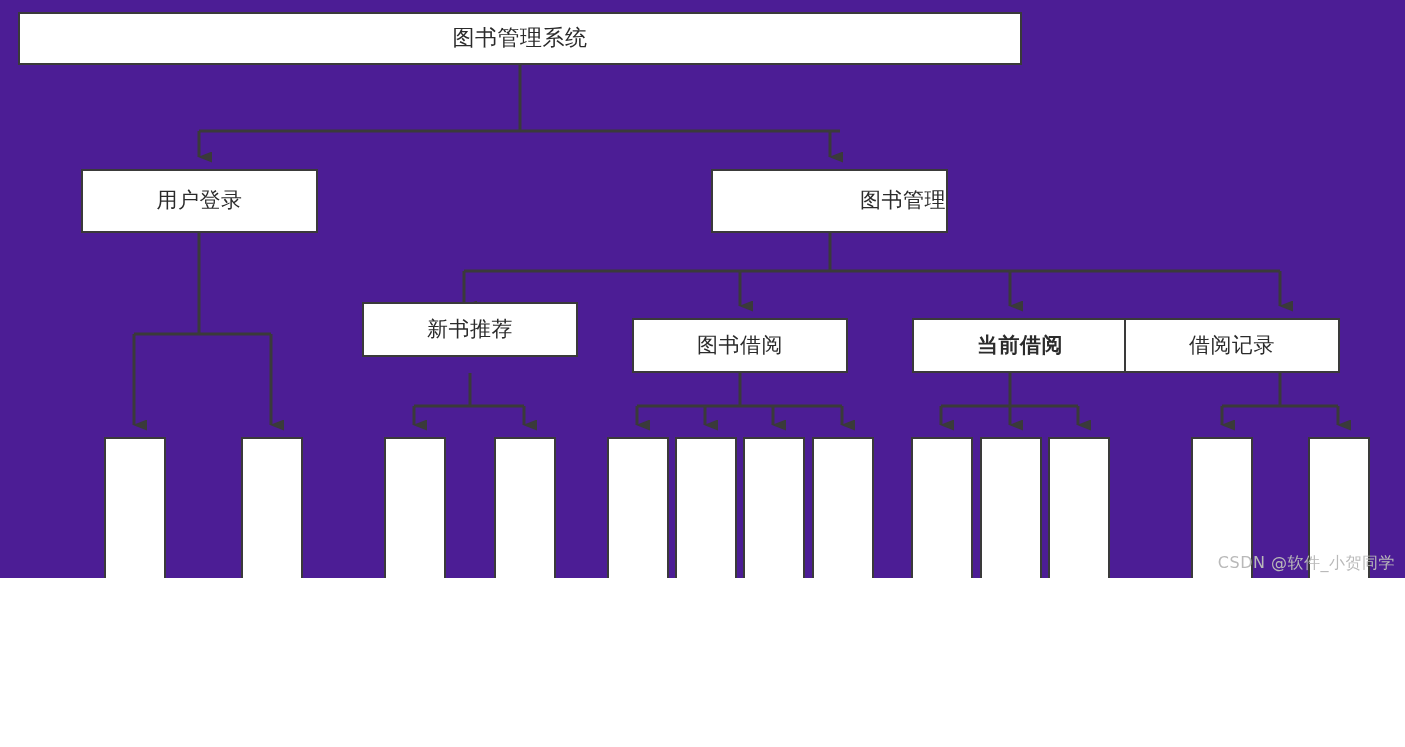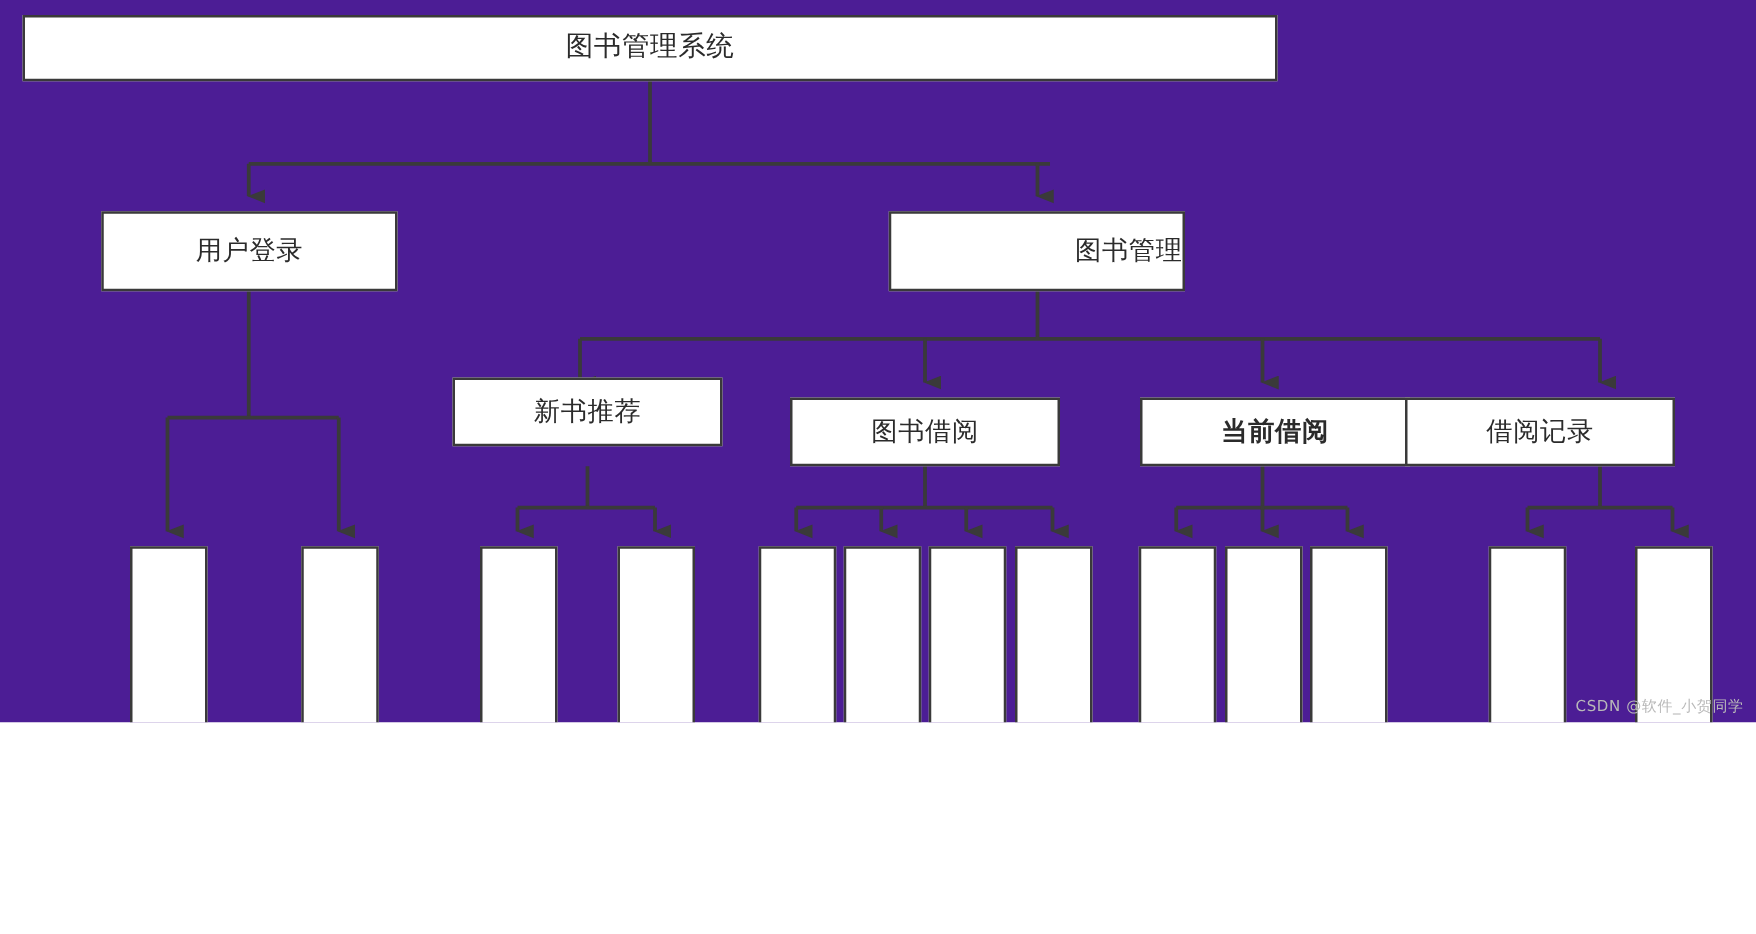--- a/index.html
+++ b/index.html
@@ -63,21 +63,21 @@
     font-size: 21px;
     line-height: 1.18;
     letter-spacing: 2px;
     white-space: nowrap;
     max-height: 100%;
   }
   .watermark {
     position: absolute;
     right: 10px;
     bottom: 4px;
-    font-size: 12px;
+    font-size: 16px;
     color: #b9b9b9;
     letter-spacing: 0.5px;
     z-index: 5;
     white-space: nowrap;
     font-family: "DejaVu Sans", "Liberation Sans", sans-serif;
   }
 </style>
 </head>
 <body>
 

